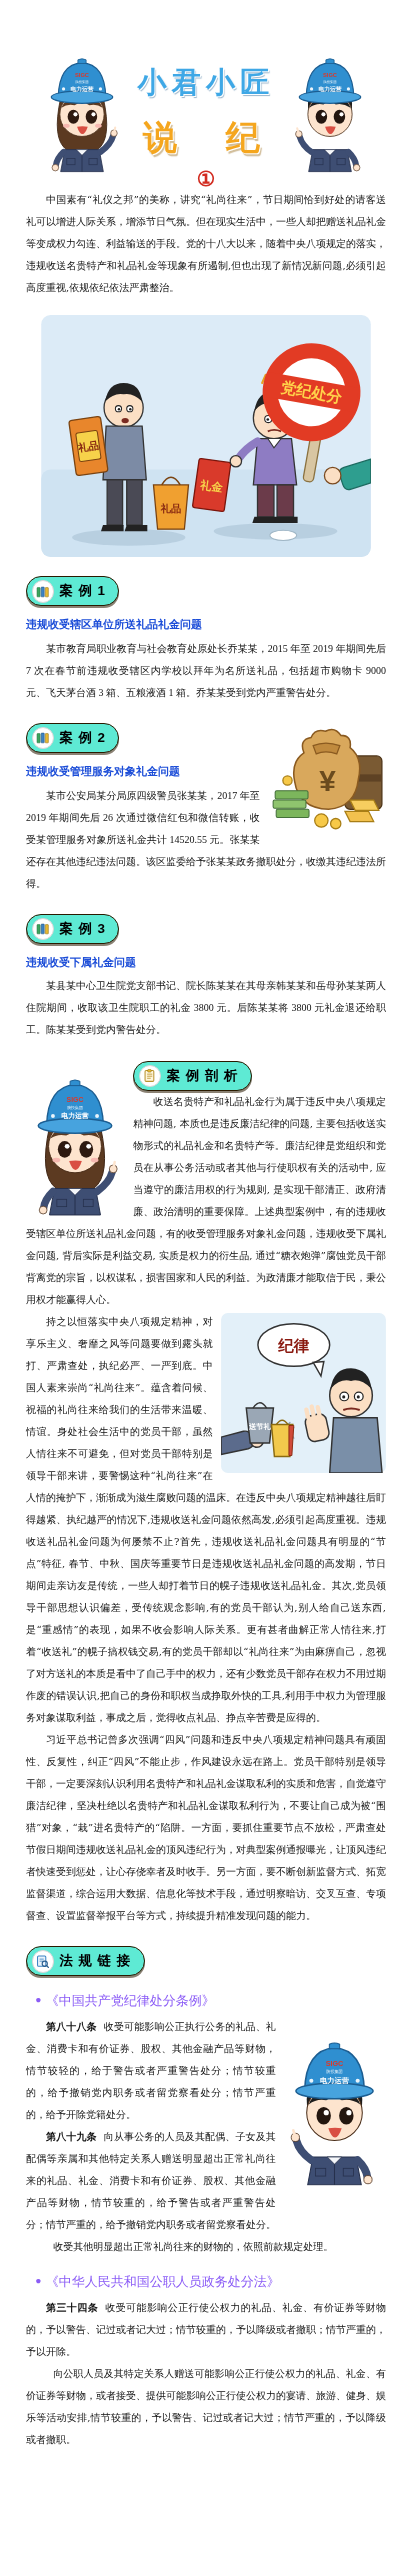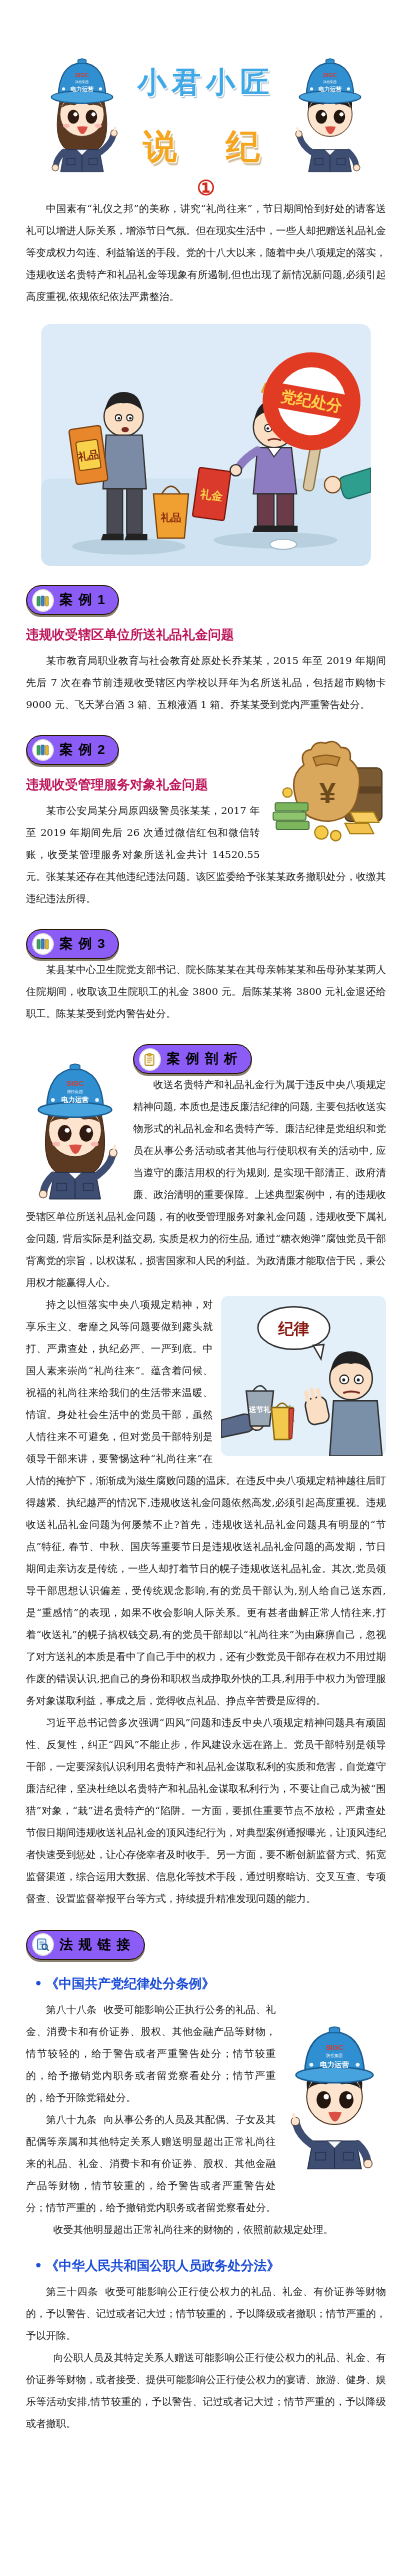--- a/index.html
+++ b/index.html
@@ -11,62 +11,62 @@
   .content{padding:0 26px;}
   
   .hero{padding-top:45px;display:flex;justify-content:center;align-items:flex-start;gap:9.3px;}
   .hero-title{display:flex;flex-direction:column;align-items:center;margin-top:17.5px;}
   .hero-title .t1{
     font-family:Liberation Mono, monospace;font-weight:bold;font-size:29px;letter-spacing:5.2px;
     color:#3FA8E6;text-shadow:1px 1px 0 #fff,1.5px 2.1px 1px rgba(30,90,140,.45),-0.5px -0.5px 0 #fff;
   }
   .hero-title .t2{
     font-family:"Liberation Sans",sans-serif;font-weight:bold;font-size:34px;letter-spacing:19.6px;
-    color:#F5A61E;margin-top:21px;text-shadow:1px 1px 0 #fff,2.1px 2.6px 1px rgba(140,90,0,.4),-0.5px -0.5px 0 #fff;
+    color:#F5A61E;margin-top:12px;text-shadow:1px 1px 0 #fff,2.1px 2.6px 1px rgba(140,90,0,.4),-0.5px -0.5px 0 #fff;
     padding-left:10.3px;
   }
   .hero-title .epi{
     margin-top:8.2px;color:#D22B20;font-size:20.6px;line-height:1;
     font-family:"Liberation Sans",sans-serif;font-weight:bold;
   }
   
   .main-title{
     margin-top:21.6px;text-align:center;font-weight:bold;font-size:17.5px;letter-spacing:1px;color:#000;
   }
   p.body{font-size:10px;line-height:22px;text-align:justify;text-indent:2em;margin:0;}
   .intro{margin-top:11.3px;}
   
   .illus1{display:block;margin:15.5px auto 7.2px;}
   
   .section{margin-top:19.6px;}
   .badge{
-    display:inline-flex;align-items:center;gap:5.2px;background:#8b5cf6;
+    display:inline-flex;align-items:center;gap:5.2px;background:#5eead4;
     border:1.5px solid #2A1A00;border-radius:16.5px;padding:2.6px 12.4px 2.6px 4.6px;
     box-shadow:0 2.1px 0 rgba(42,26,0,.55);
   }
   .badge .ic{width:20.6px;height:20.6px;border-radius:50%;background:#fff;display:flex;align-items:center;justify-content:center;border:0.5px solid #d8d8d8;}
   .badge .label{
     font-family:"Liberation Sans",sans-serif;font-weight:bold;font-size:13.4px;color:#000;letter-spacing:1px;white-space:nowrap;
   }
   h2.sub{
-    font-family:Liberation Sans, sans-serif;font-weight:bold;font-size:13px;color:#be185d;
+    font-family:Liberation Sans, sans-serif;font-weight:bold;font-size:11px;color:#1d4ed8;
     margin:11.3px 0 5.2px 0;
   }
-  .case-body{margin-top:2.1px;}
+  .case-body{margin-top:2.1px;font-family:Liberation Serif, serif;}
   .float-r{float:right;margin:2.1px 0 4.1px 8.2px;}
   .float-l{float:left;margin:3.1px 9.3px 4.1px 0;}
   .clearfix::after{content:"";display:block;clear:both;}
   .analysis-p{margin-top:7.2px;}
   
   .law-title{
-    font-family:"Liberation Sans",sans-serif;font-weight:bold;font-size:13px;color:#1d4ed8;
+    font-family:"Liberation Sans",sans-serif;font-weight:normal;font-size:13px;color:#8b5cf6;
     margin:13.4px 0 5.2px 0;padding-left:9.3px;text-align:justify;line-height:20.6px;
   }
   .law-title .bullet{margin-right:4.1px;font-size:10.3px;vertical-align:1.5px;}
-  .artnum{font-weight:normal;margin-right:7.2px;}
+  .artnum{font-weight:bold;margin-right:7.2px;}
   .law-art{margin-top:3.1px;}
   svg text{font-family:"Liberation Sans",sans-serif;}
   .defs{position:absolute;width:0;height:0;overflow:hidden;}
 </style>
 </head>
 <body>
 
 <svg class="defs" aria-hidden="true">
   <defs>
     <symbol id="sym-girl" viewBox="0 0 200 310">
@@ -266,20 +266,21 @@
     <div class="badge">
       <span class="ic">
         <svg width="13.4" height="13.4" viewBox="0 0 26 26">
           <rect x="2" y="5" width="6" height="18" rx="1" fill="#3BA55D" stroke="#1F6B3A"></rect>
           <rect x="10" y="4" width="6" height="19" rx="1" fill="#3B82C4" stroke="#1F4E7A"></rect>
           <rect x="18" y="5" width="6" height="18" rx="1" fill="#E8B931" stroke="#8A6A10"></rect>
         </svg>
       </span>
       <span class="label">案 例 3</span>
     </div>
+    <h2 class="sub">违规收受下属礼金问题</h2>
     <p class="body case-body">某县某中心卫生院党支部书记、院长陈某某在其母亲韩某某和岳母孙某某两人住院期间，收取该卫生院职工的礼金 3800 元。后陈某某将 3800 元礼金退还给职工。陈某某受到党内警告处分。</p>
   </div>
 
   <div class="section clearfix">
     <div class="float-l">
       <svg width="98" height="152" viewBox="0 0 200 310">
           <use href="#sym-girl"></use>
         </svg>
     </div>
     <div class="badge">

